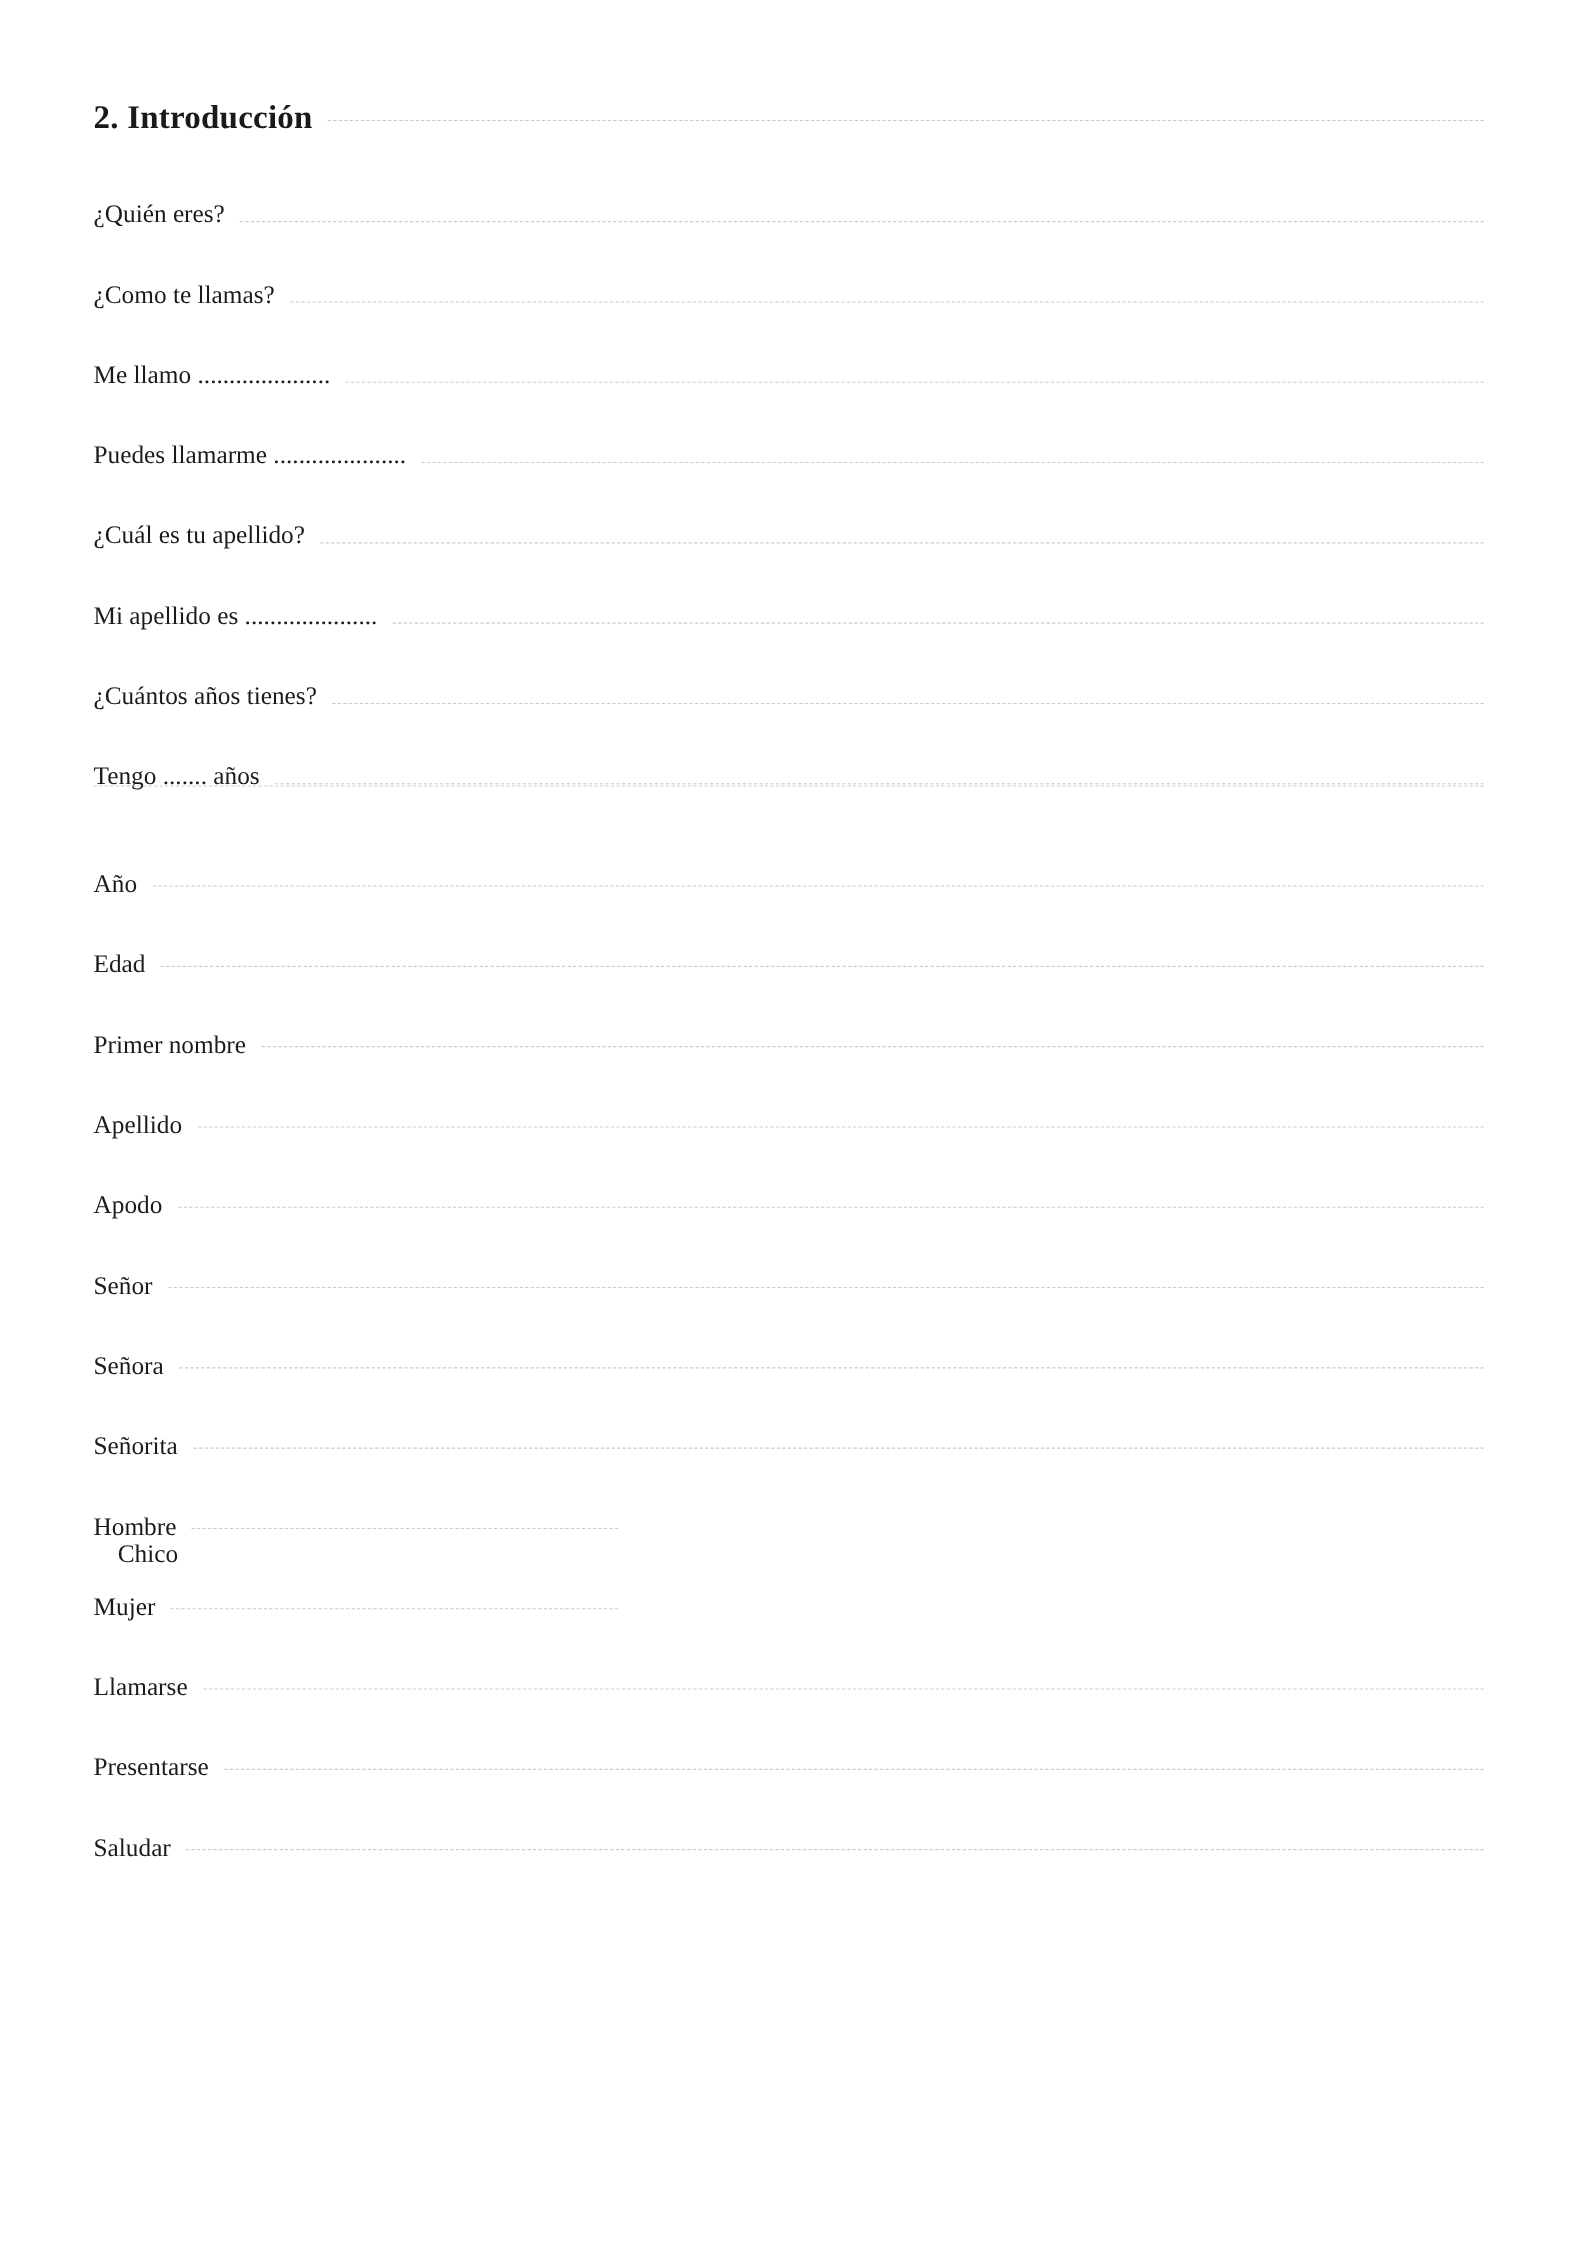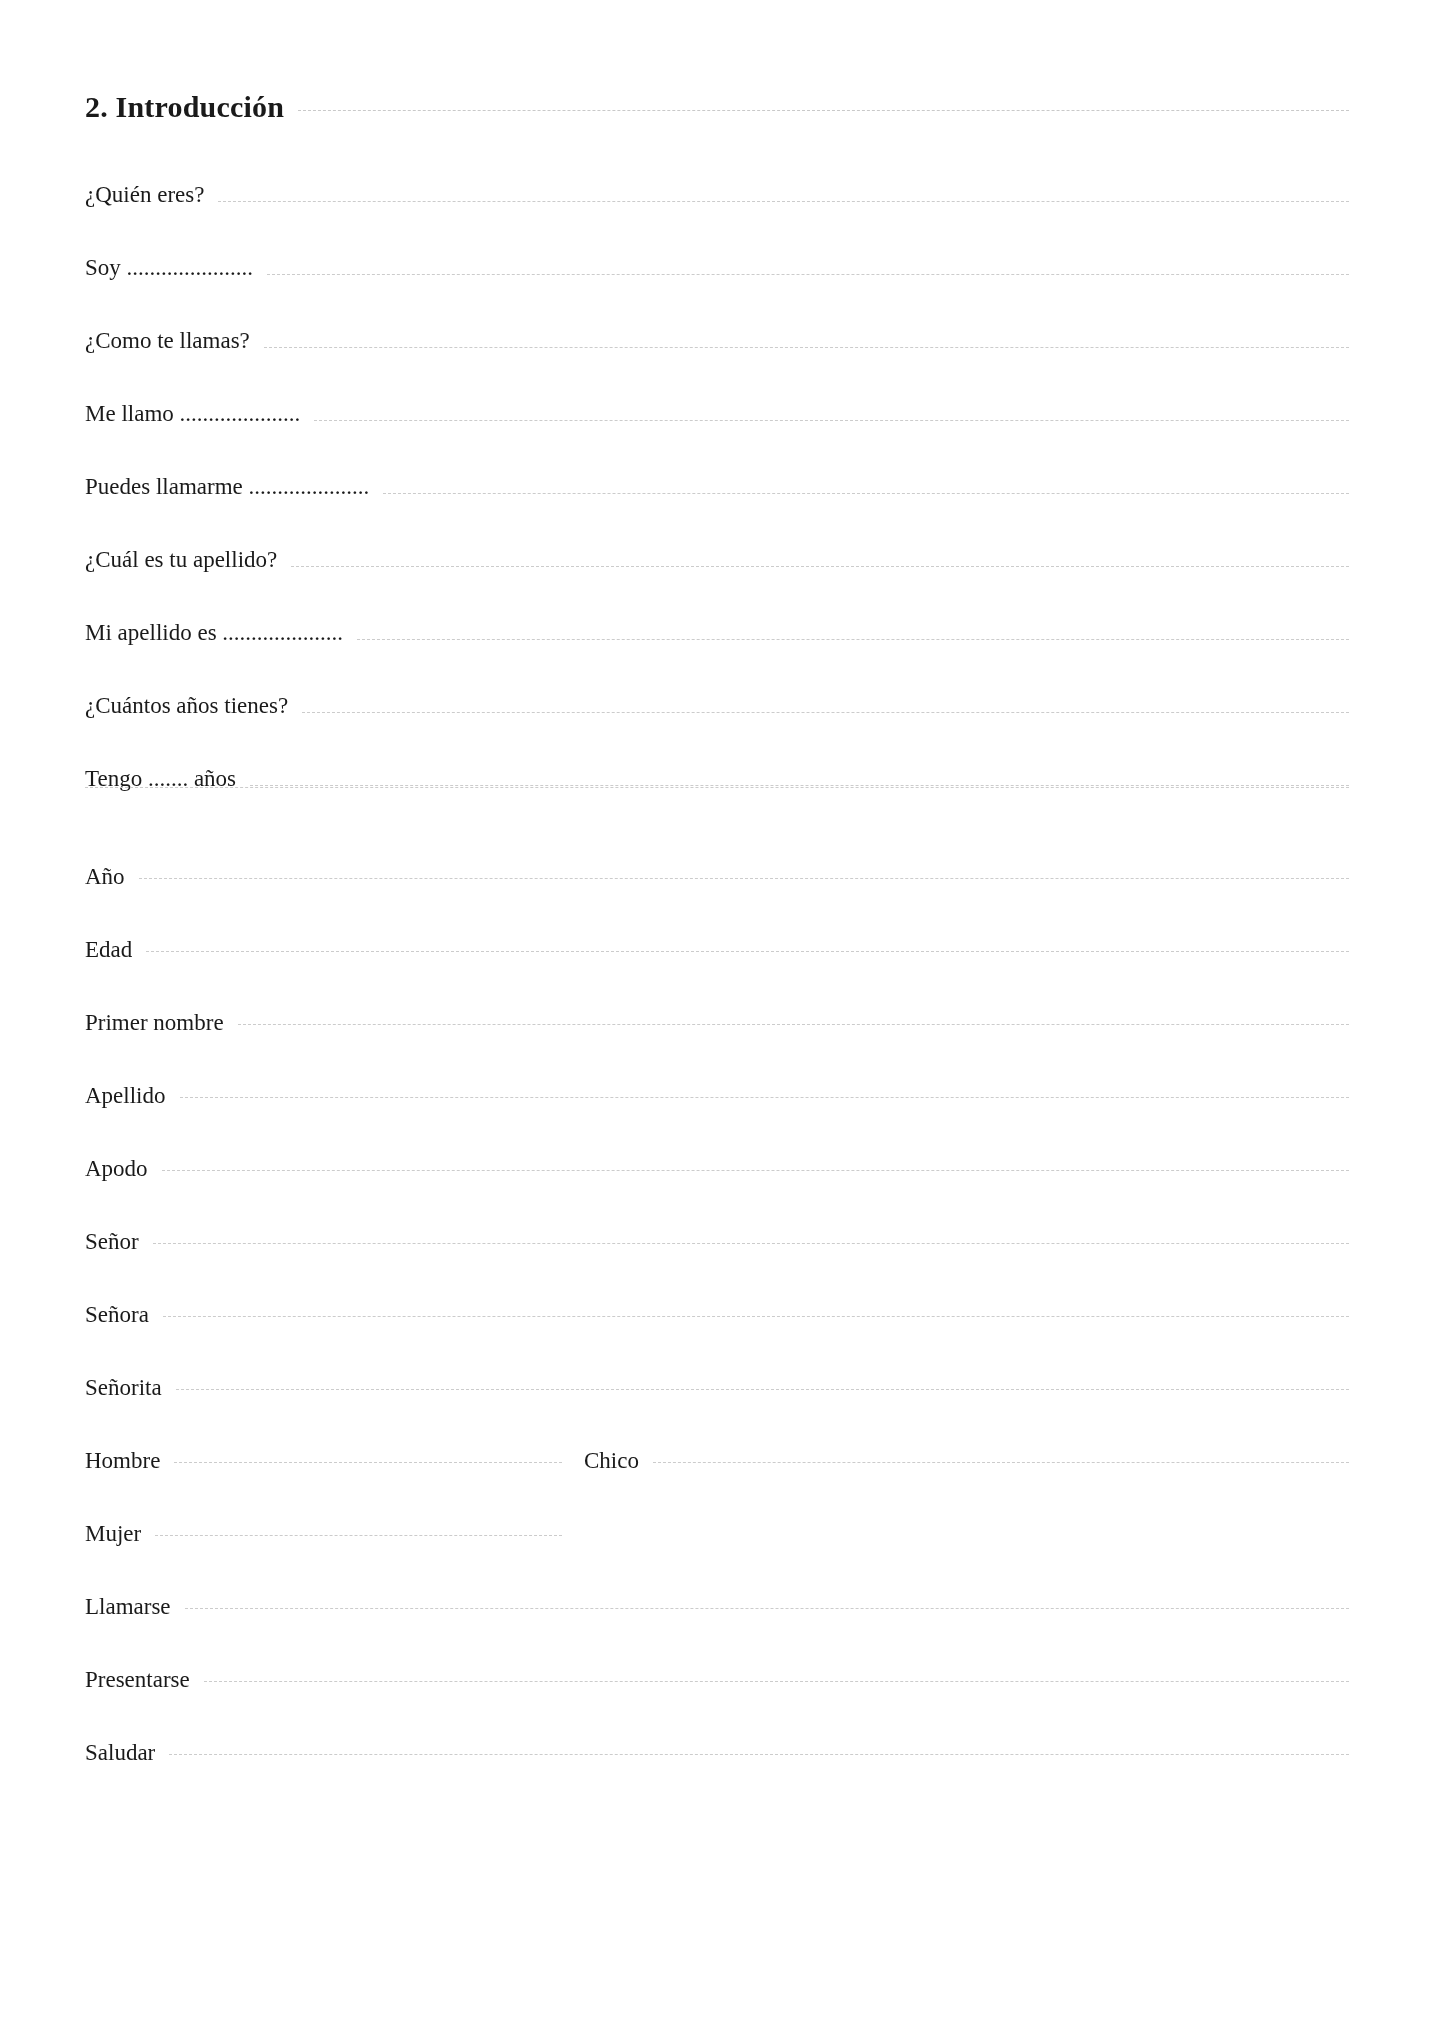--- a/index.html
+++ b/index.html
@@ -76,20 +76,21 @@
     height: 1px;
     border-bottom: 1px dashed #cccccc;
     position: relative;
     top: -5px;
   }
 
   
   .row.two-col {
     display: flex;
     align-items: baseline;
+    flex-direction: column;
   }
   .row.two-col .col {
     display: flex;
     align-items: baseline;
     flex: 0 0 auto;
   }
   .row.two-col .col-left {
     width: 477px;
   }
   .row.two-col .col-left .rule {
@@ -109,24 +110,20 @@
 <div class="page">
 
   <div class="title-row">
     <div class="title">2. Introducción</div>
     <div class="title-rule"></div>
   </div>
 
   <div class="block-questions">
     <div class="row">
       <span class="label">¿Quién eres?</span>
-      <span class="rule"></span>
-    </div>
-    <div class="row">
-      <span class="label">Soy ......................</span>
       <span class="rule"></span>
     </div>
     <div class="row">
       <span class="label">¿Como te llamas?</span>
       <span class="rule"></span>
     </div>
     <div class="row">
       <span class="label">Me llamo .....................</span>
       <span class="rule"></span>
     </div>

